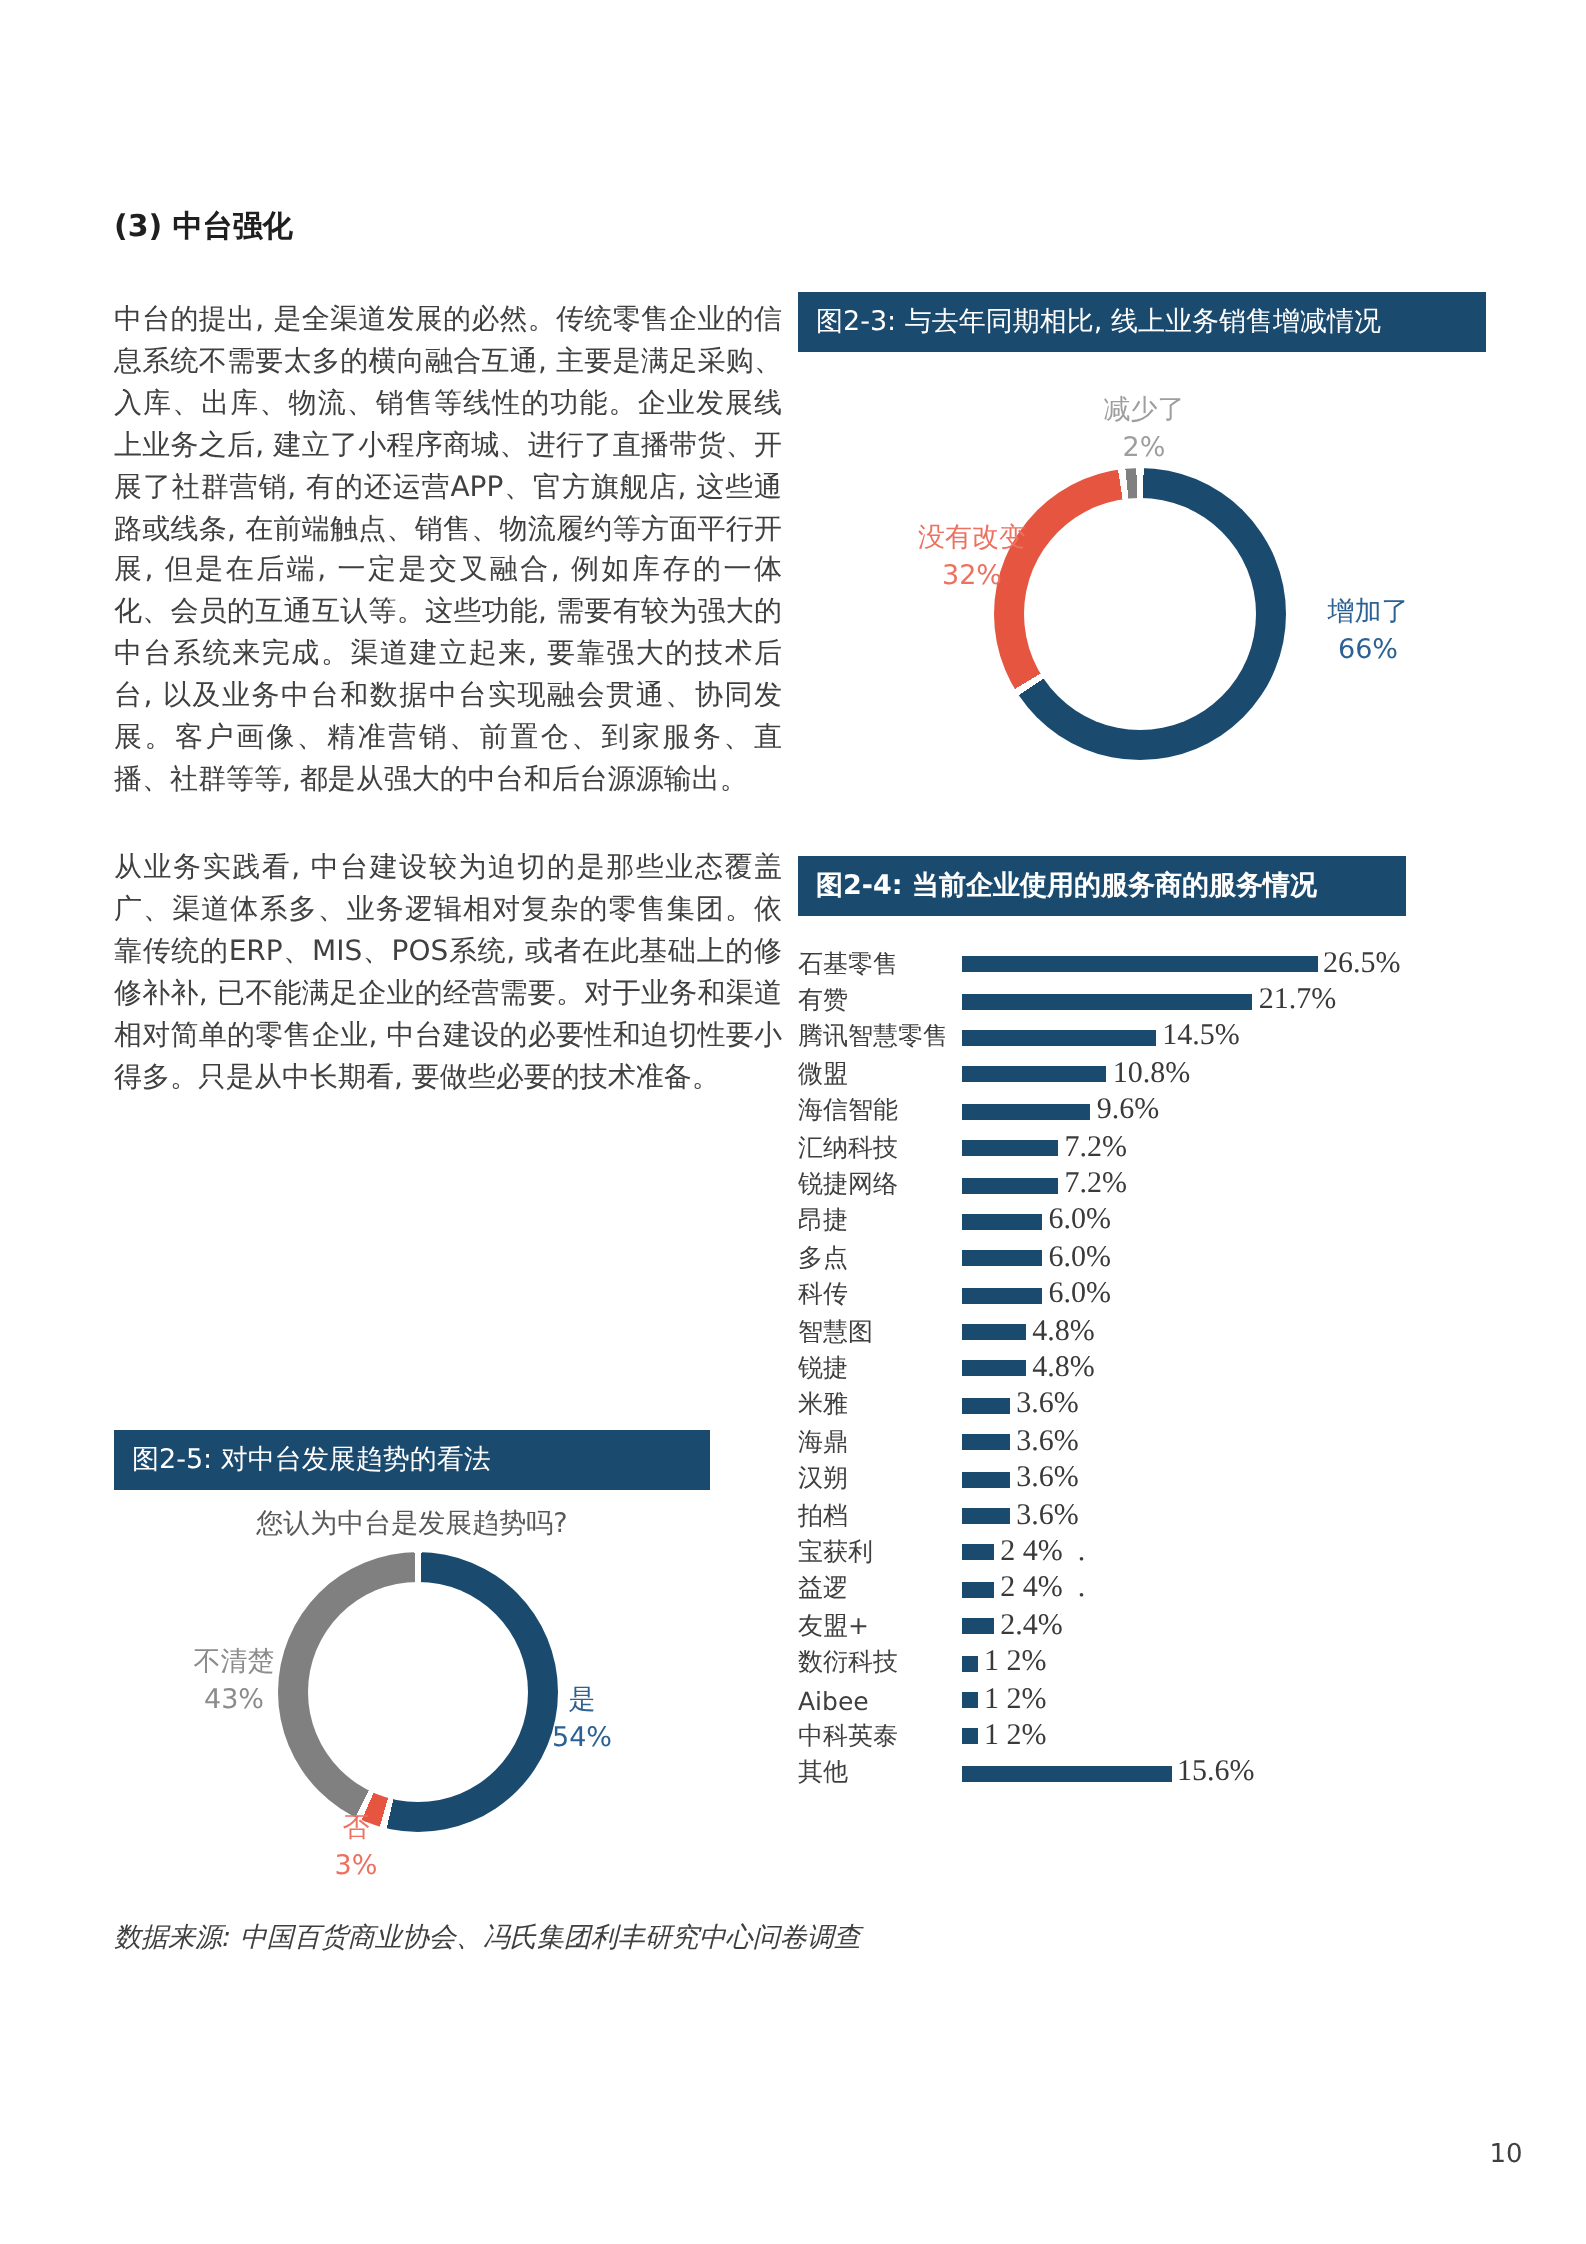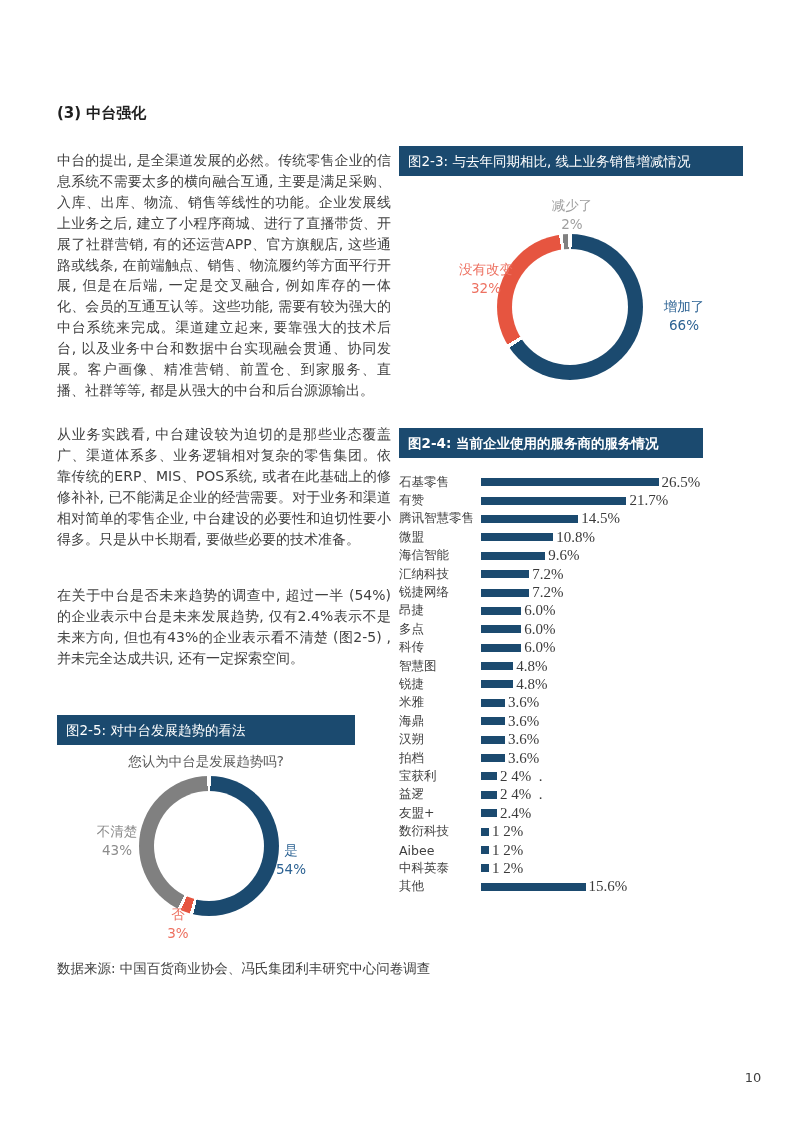--- a/index.html
+++ b/index.html
@@ -68,37 +68,36 @@
     width:82px; flex:0 0 82px; text-align:left; padding-right:6px;
     font-size:12.5px; color:#3f3f3f; white-space:nowrap;
   }
   .bar-fill { height:8px; background:#1b4a6f; flex:0 0 auto; }
   .bar-value {
     font-size:15px; color:#3a3a3a; margin-left:3px; white-space:pre;font-family:Liberation Serif, serif;
   }
 
   .source-note {
     position:absolute; left:57px; top:960px; width:500px;
-    font-size:13.5px; color:#3f3f3f;
+    font-style:italic; font-size:13.5px; color:#3f3f3f;
   }
   .page-number {
     position:absolute; left:738px; top:1070px; width:30px; text-align:center;
     font-size:13px; color:#3f3f3f;
   }
 </style>
 </head>
 <body>
 
 <div class="page">
 
   <div class="heading">(3) 中台强化</div>
 
   <div class="para p1">中台的提出, 是全渠道发展的必然。传统零售企业的信息系统不需要太多的横向融合互通, 主要是满足采购、入库、出库、物流、销售等线性的功能。企业发展线上业务之后, 建立了小程序商城、进行了直播带货、开展了社群营销, 有的还运营APP、官方旗舰店, 这些通路或线条, 在前端触点、销售、物流履约等方面平行开展, 但是在后端, 一定是交叉融合, 例如库存的一体化、会员的互通互认等。这些功能, 需要有较为强大的中台系统来完成。渠道建立起来, 要靠强大的技术后台, 以及业务中台和数据中台实现融会贯通、协同发展。客户画像、精准营销、前置仓、到家服务、直播、社群等等, 都是从强大的中台和后台源源输出。</div>
   <div class="para p2">从业务实践看, 中台建设较为迫切的是那些业态覆盖广、渠道体系多、业务逻辑相对复杂的零售集团。依靠传统的ERP、MIS、POS系统, 或者在此基础上的修修补补, 已不能满足企业的经营需要。对于业务和渠道相对简单的零售企业, 中台建设的必要性和迫切性要小得多。只是从中长期看, 要做些必要的技术准备。</div>
-  <div class="para p3">在关于中台是否未来趋势的调查中, 超过一半 (54%) 的企业表示中台是未来发展趋势, 仅有2.4%表示不是未来方向, 但也有43%的企业表示看不清楚 (图2-5) , 并未完全达成共识, 还有一定探索空间。</div>
 
   <div class="chart-header c23-header">图2-3: 与去年同期相比, 线上业务销售增减情况</div>
   <div class="donut donut-23" style="background: conic-gradient(rgb(255, 255, 255) 0%, rgb(255, 255, 255) 0.4%, rgb(27, 74, 111) 0.4%, rgb(27, 74, 111) 65.6%, rgb(255, 255, 255) 65.6%, rgb(255, 255, 255) 66%, rgb(255, 255, 255) 66%, rgb(255, 255, 255) 66.4%, rgb(230, 85, 64) 66.4%, rgb(230, 85, 64) 97.6%, rgb(255, 255, 255) 97.6%, rgb(255, 255, 255) 98%, rgb(255, 255, 255) 98%, rgb(255, 255, 255) 98.4%, rgb(128, 128, 128) 98.4%, rgb(128, 128, 128) 99.6%, rgb(255, 255, 255) 99.6%, rgb(255, 255, 255) 100%);"></div>
   <div class="donut-label lbl-gray c23-lbl-decrease">
     <div>减少了</div>
     <div>2%</div>
   </div>
   <div class="donut-label lbl-red c23-lbl-nochange">
     <div>没有改变</div>
     <div>32%</div>

